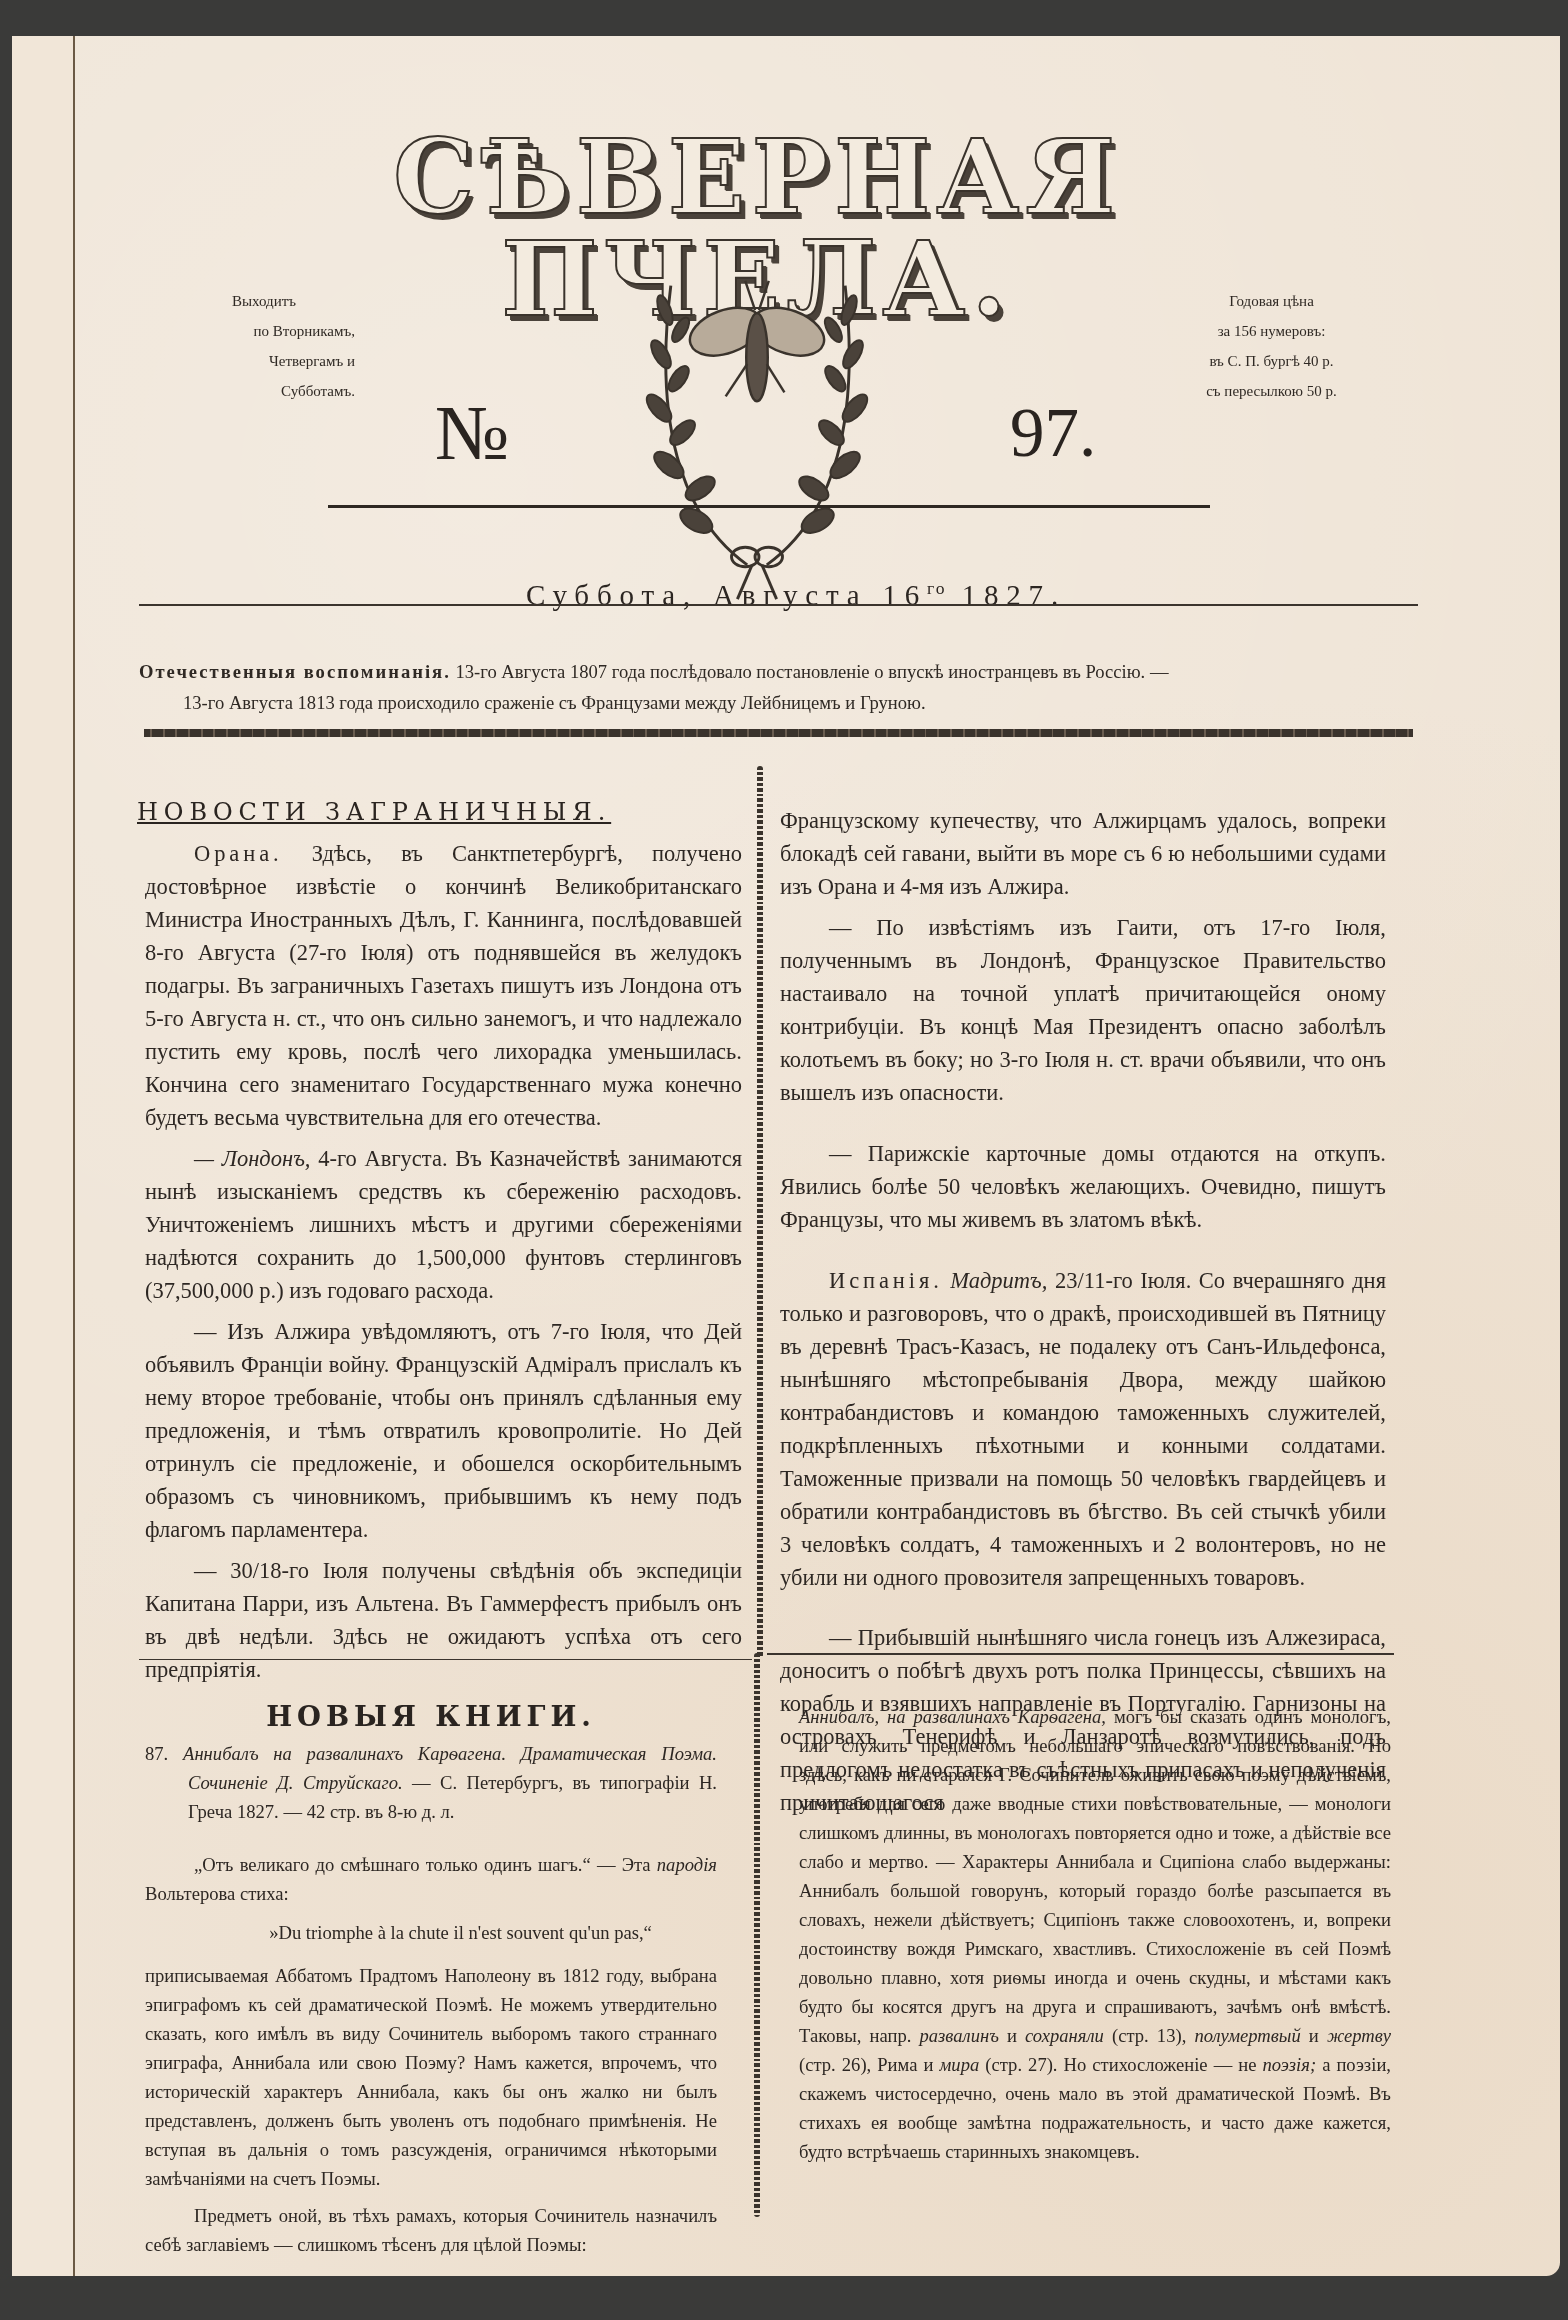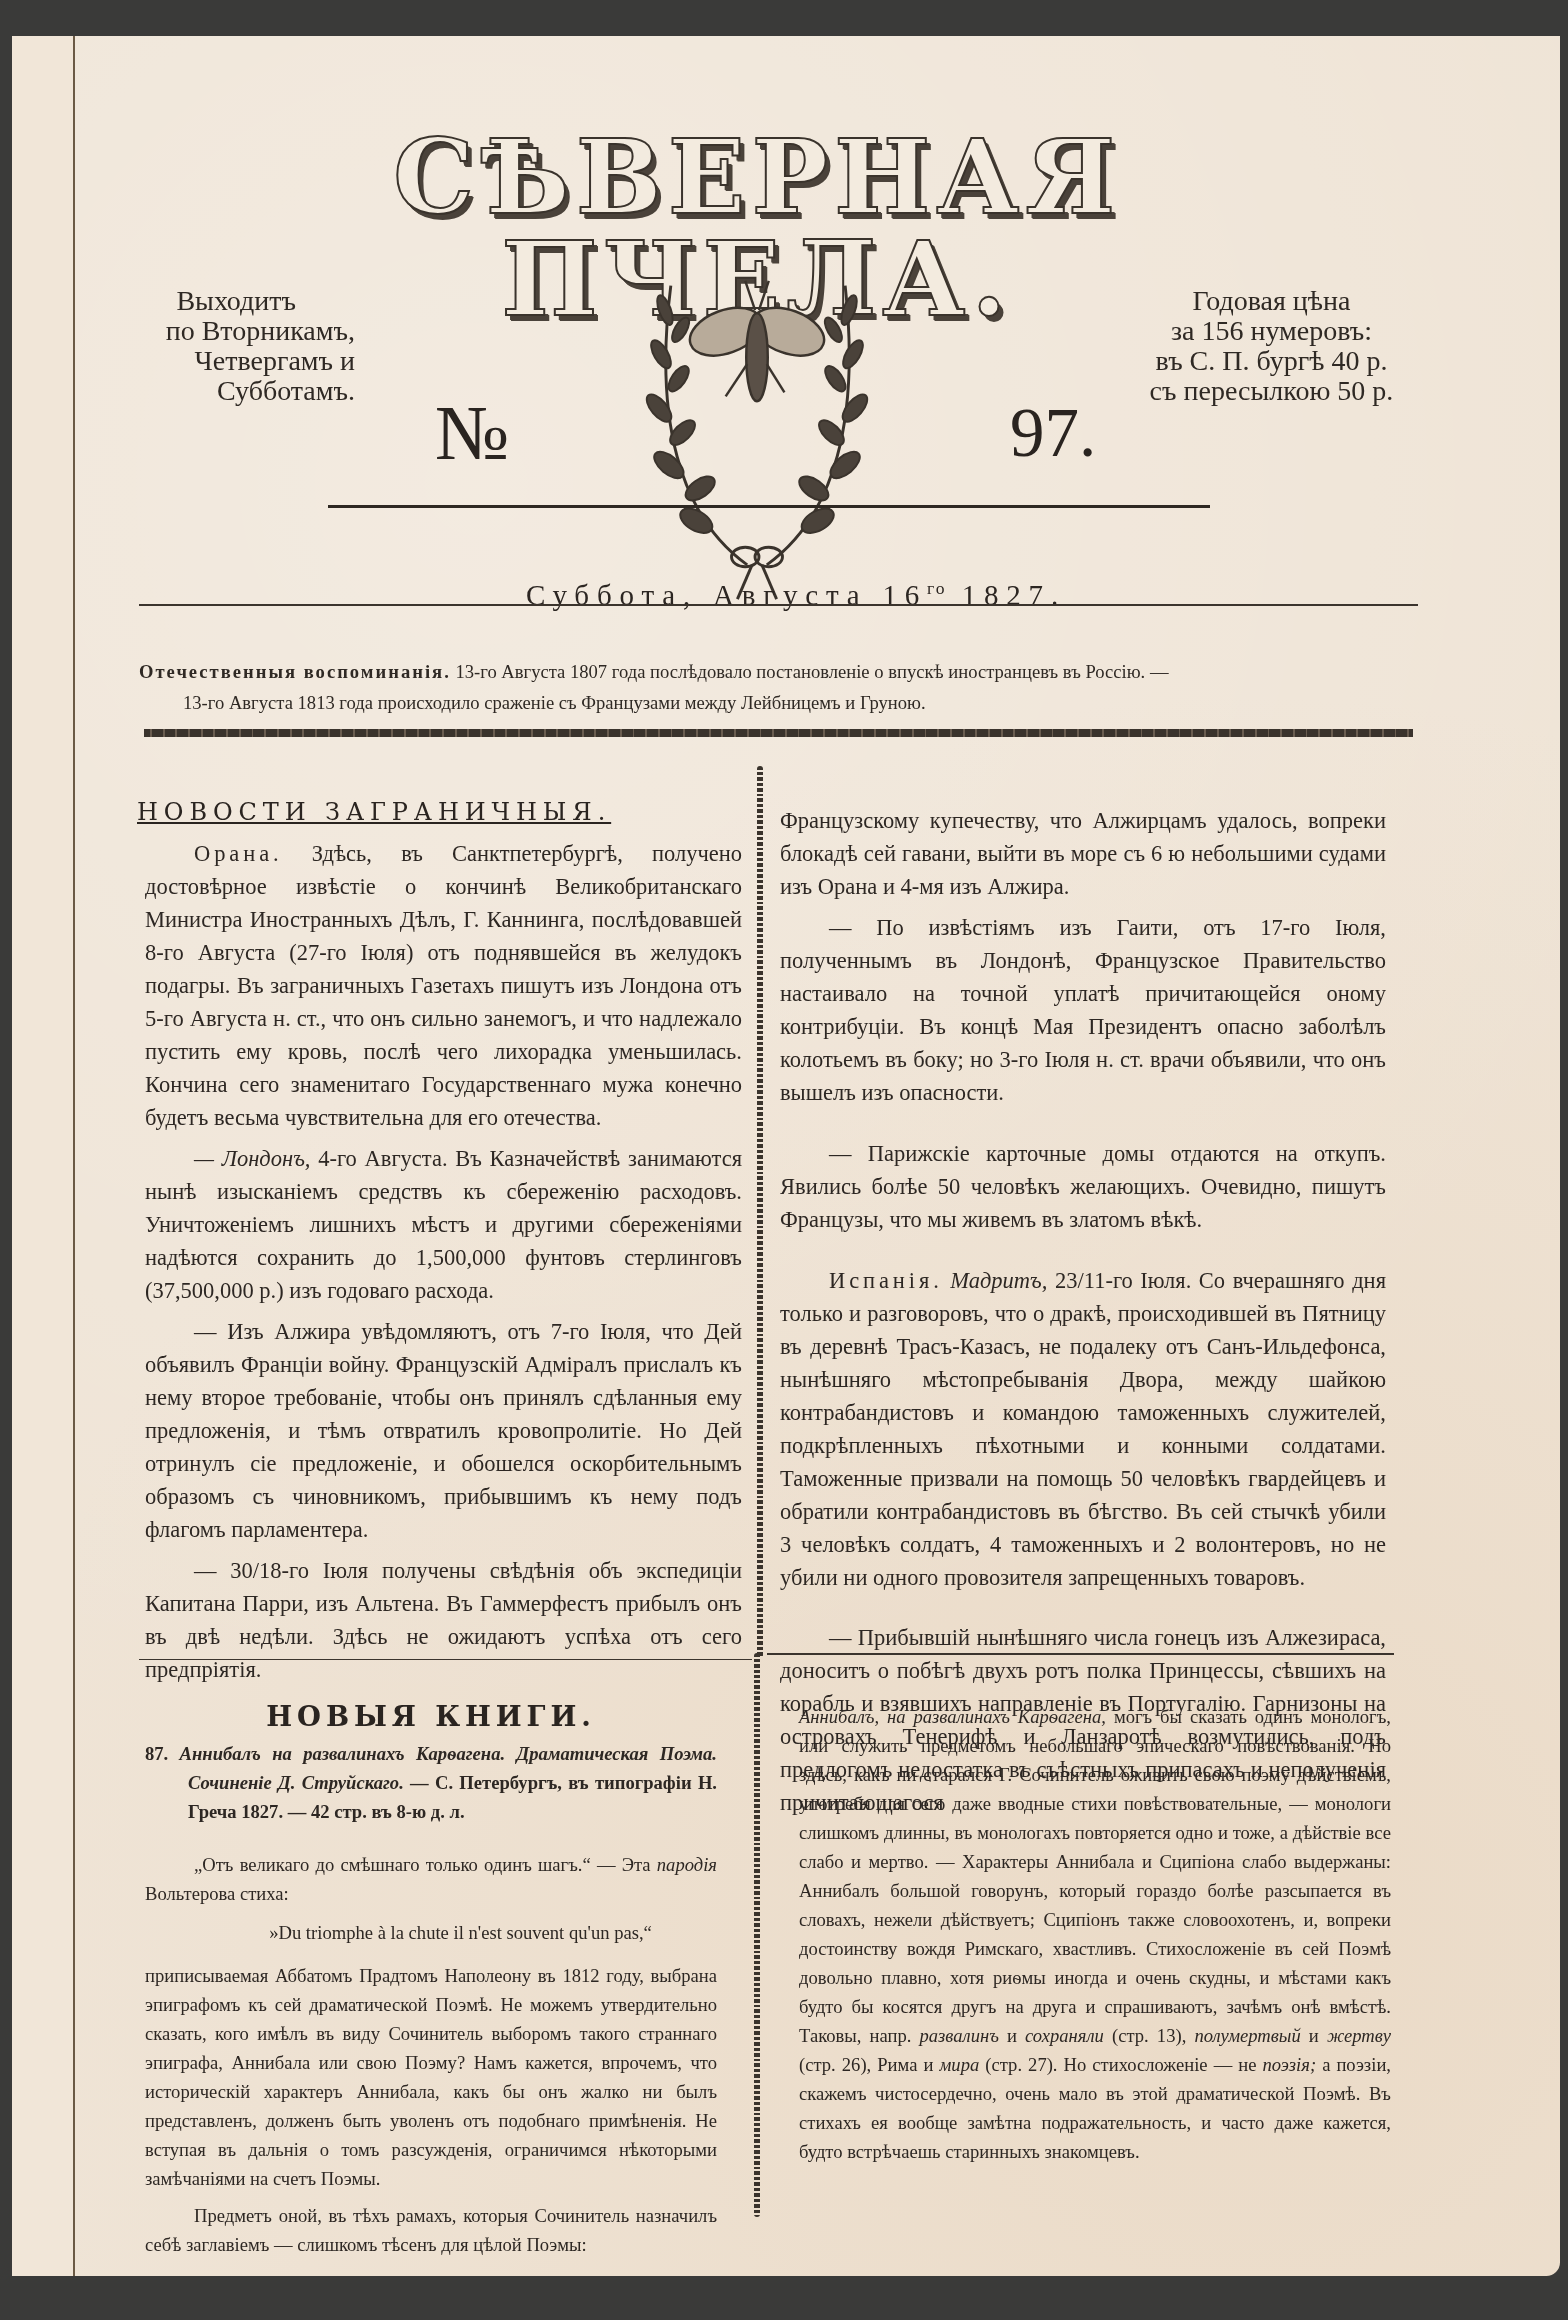--- a/index.html
+++ b/index.html
@@ -30,21 +30,21 @@
   
   .masthead-title {
     left:196px; top:90px; width:1098px; text-align:center;
     font-family:"DejaVu Serif", serif; font-weight:bold;
     font-size:102px; letter-spacing:5.9px; line-height:1;
     color:#f3ebdf;
     -webkit-text-stroke:2px #3a332c;
     text-shadow: 3.9px 4.9px 0 #4a423a, 4.9px 5.9px 0 #4a423a;
   }
   .side-block {
-    font-family:"Liberation Serif", serif; font-size:28px; line-height:30px; color:#2f2924;
+    font-family:"Liberation Serif", serif; font-size:15px; line-height:30px; color:#2f2924;
   }
   .side-left { left:147px; top:250px; width:196px; text-align:right; }
   .side-left .l1 { padding-right:59px; }
   .side-right { left:1137px; top:250px; width:245px; text-align:center; }
   .numero {
     left:423px; top:358px; font-size:78px; font-family:"Liberation Serif", serif;
     line-height:1; color:#2a2420;
   }
   .issue-number {
     left:998px; top:363px; font-size:69px; font-family:"Liberation Serif", serif; line-height:1; color:#2a2420;
@@ -89,21 +89,21 @@
     width:5.9px;
     background: repeating-linear-gradient(180deg, #3a332c 0 3.9px, transparent 3.9px 5.9px, #3a332c 5.9px 8.8px, transparent 8.8px 10.8px);
     border-radius:2.9px;
   }
   .gap { height:11.8px; }
 
   
   .books { font-size:18.6px; line-height:29px; }
   .books-left { left:125px; top:1666px; width:588px; }
   .books-right { left:779px; top:1658px; width:608px; }
-  .books .hang { padding-left:43px; text-indent:-43px;font-weight:bold; }
+  .books .hang { padding-left:43px; text-indent:-43px; }
   .books .quote { text-align:center; padding:2px 0 5.9px 59px; }
   .sec-title-sm {
     font-family:"DejaVu Serif", serif; font-size:27.4px; letter-spacing:4.9px;
     text-align:center; margin:0 0 3.9px 0; color:#2a2420;
   }
 </style>
 </head>
 <body>
 
 <div class="page">

